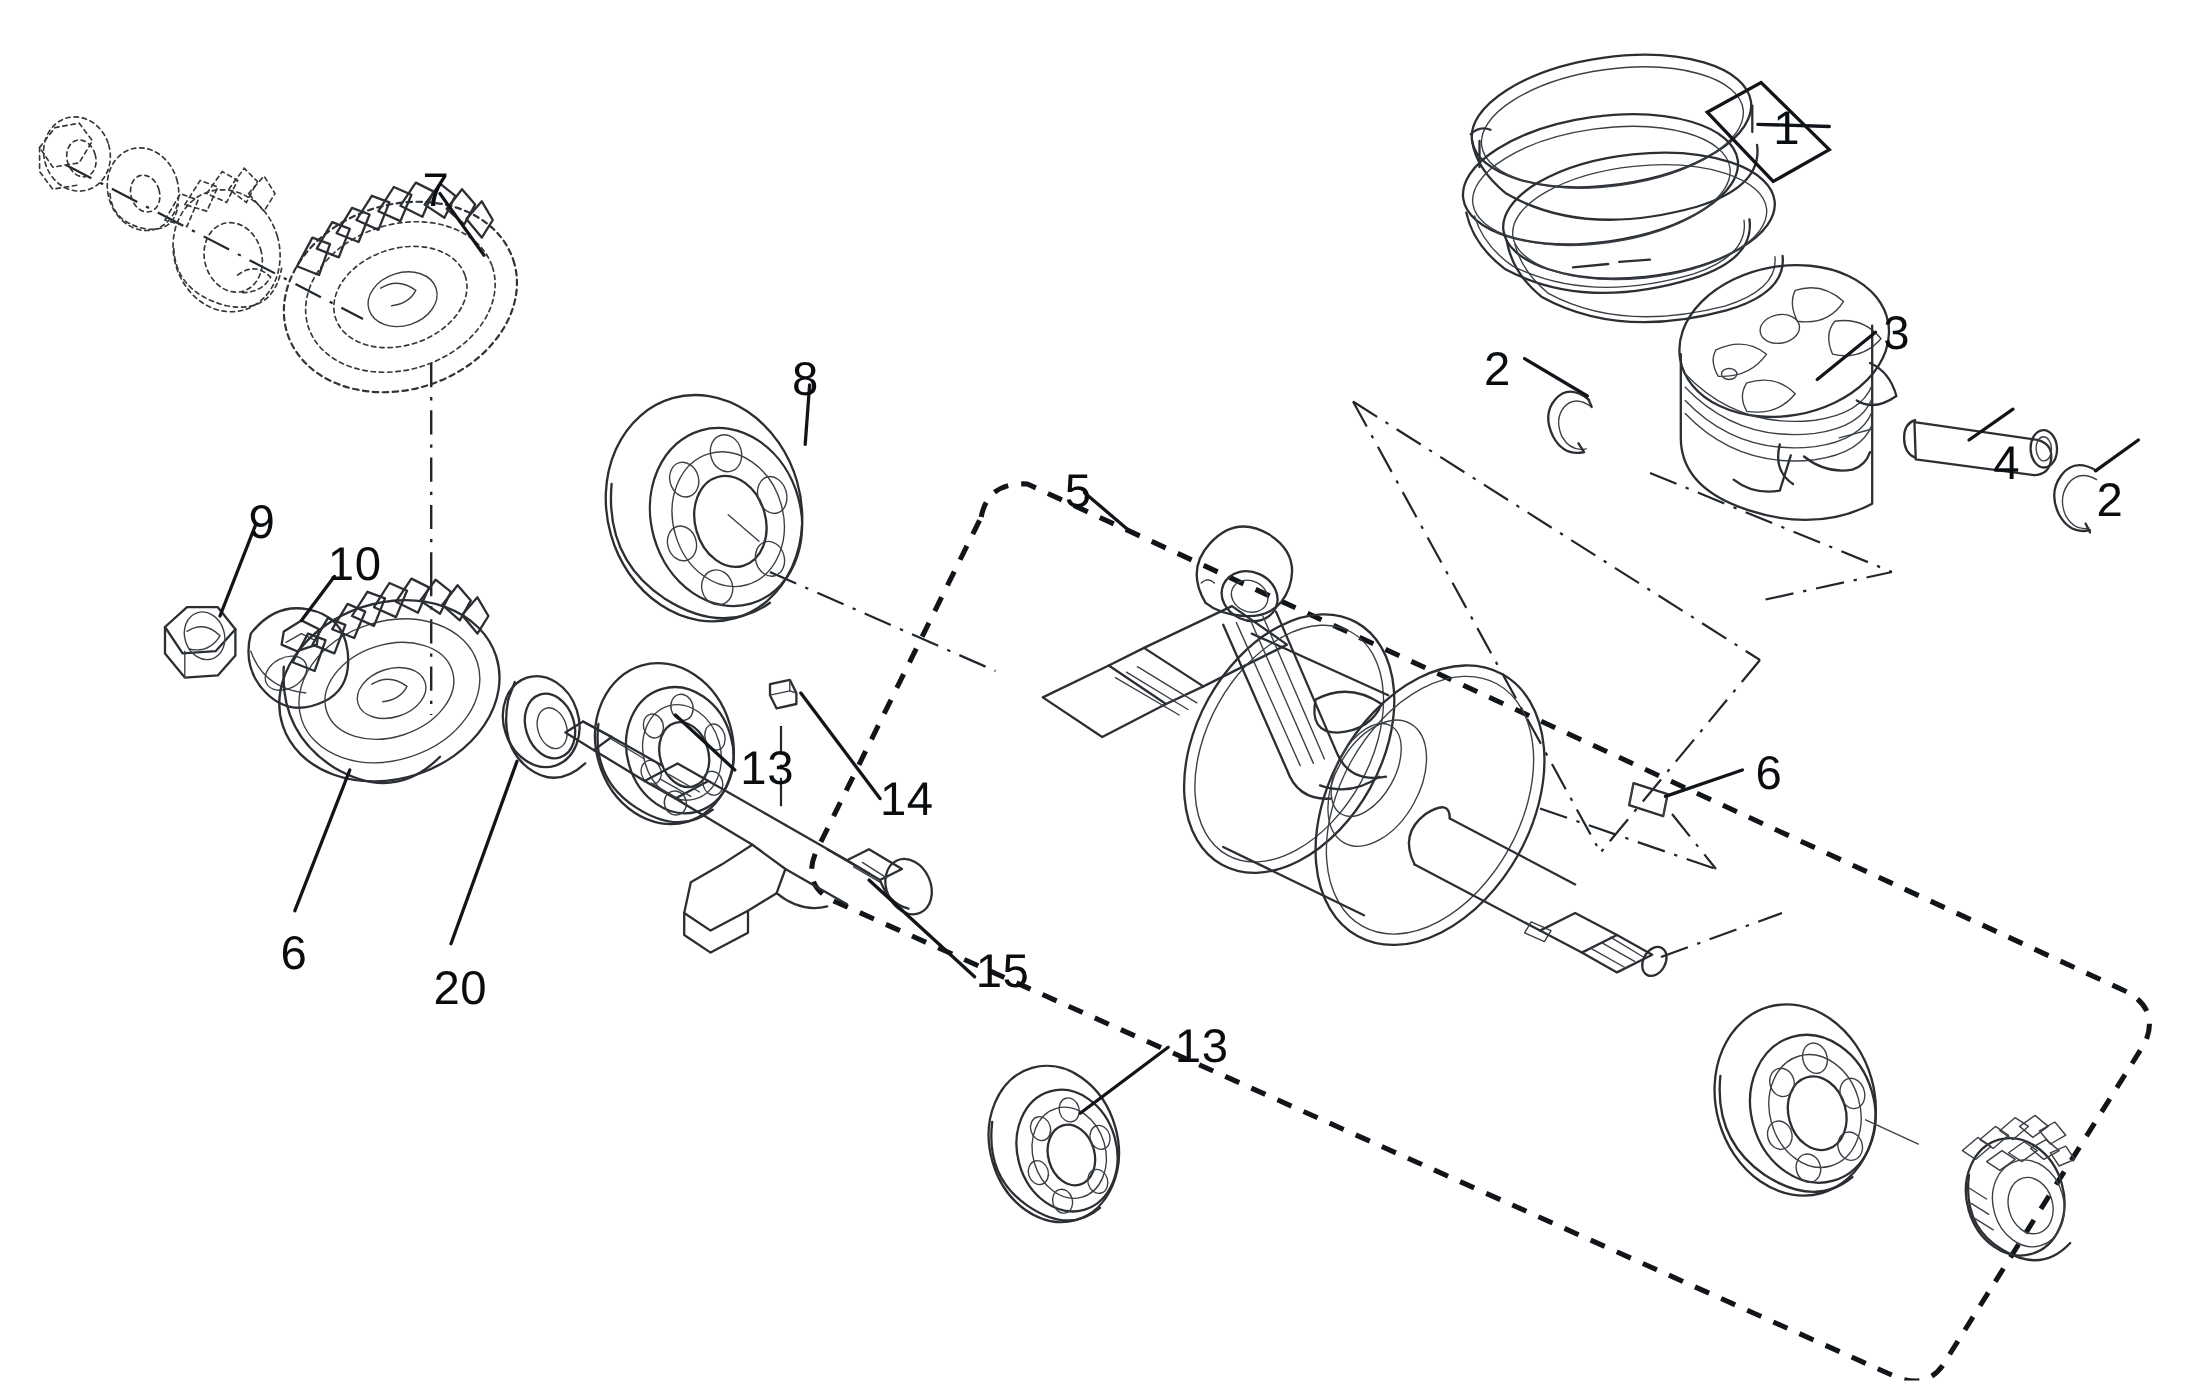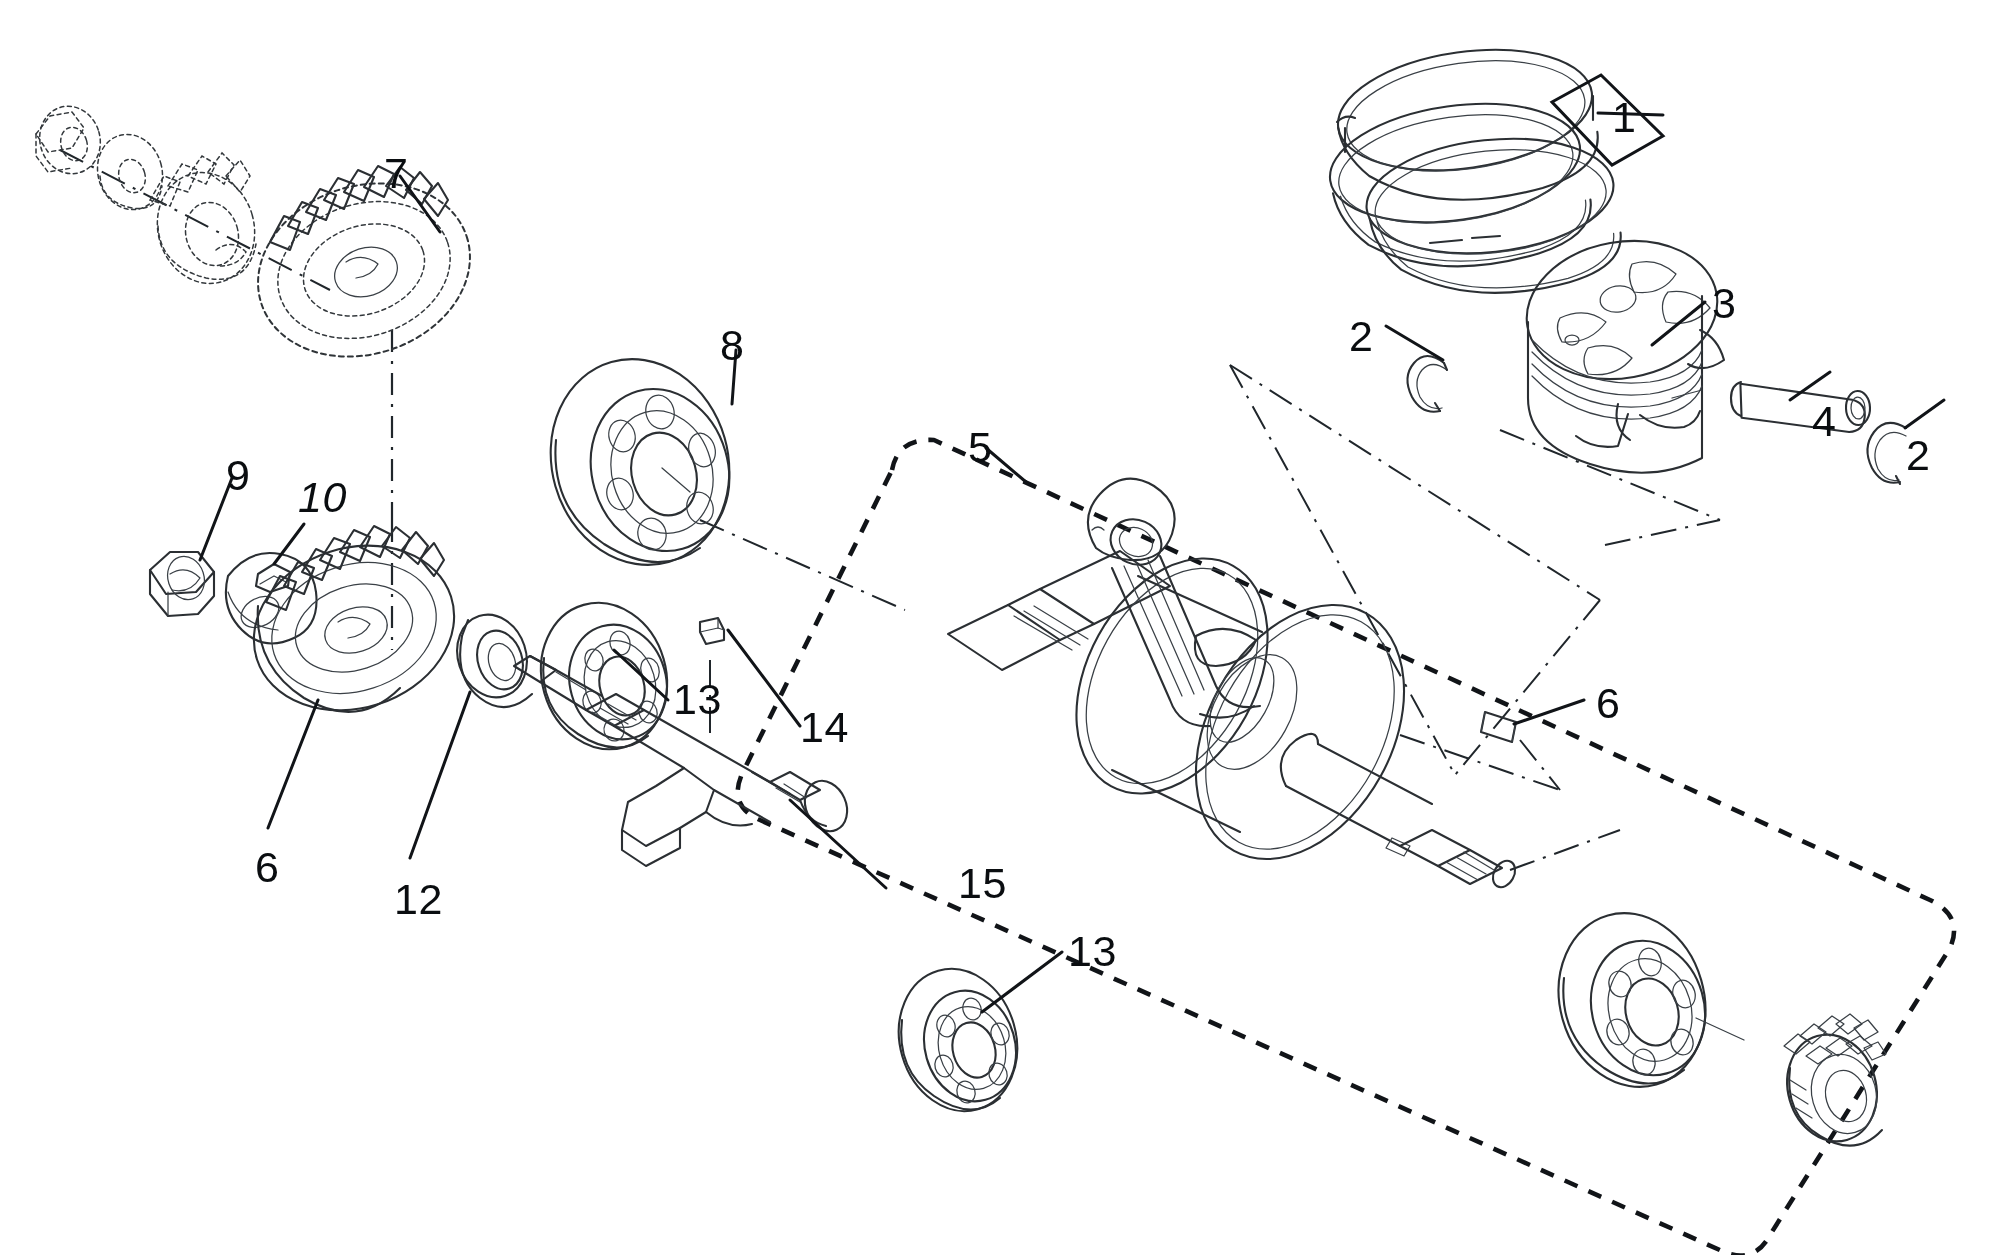--- a/index.html
+++ b/index.html
@@ -465,21 +465,21 @@
   <div class="callout" style="left:1612px; top:96px;">1</div>
   <div class="callout" style="left:1349px; top:315px;">2</div>
   <div class="callout" style="left:1712px; top:282px;">3</div>
   <div class="callout" style="left:1812px; top:400px;">4</div>
   <div class="callout" style="left:1906px; top:434px;">2</div>
   <div class="callout" style="left:968px;  top:426px;">5</div>
   <div class="callout" style="left:1596px; top:682px;">6</div>
   <div class="callout" style="left:384px;  top:152px;">7</div>
   <div class="callout" style="left:720px;  top:324px;">8</div>
   <div class="callout" style="left:226px;  top:454px;">9</div>
-  <div class="callout" style="left:298px;  top:476px;font-style:italic;">10</div>
+  <div class="callout" style="left:298px;  top:492px;">10</div>
   <div class="callout" style="left:255px;  top:846px;">6</div>
-  <div class="callout" style="left:394px;  top:878px;">12</div>
+  <div class="callout" style="left:394px;  top:878px;">20</div>
   <div class="callout" style="left:673px;  top:678px;">13</div>
   <div class="callout" style="left:800px;  top:706px;">14</div>
-  <div class="callout" style="left:958px;  top:862px;">15</div>
+  <div class="callout" style="left:887px;  top:862px;">15</div>
   <div class="callout" style="left:1068px; top:930px;">13</div>
 
 </div>
 
 </body></html>

